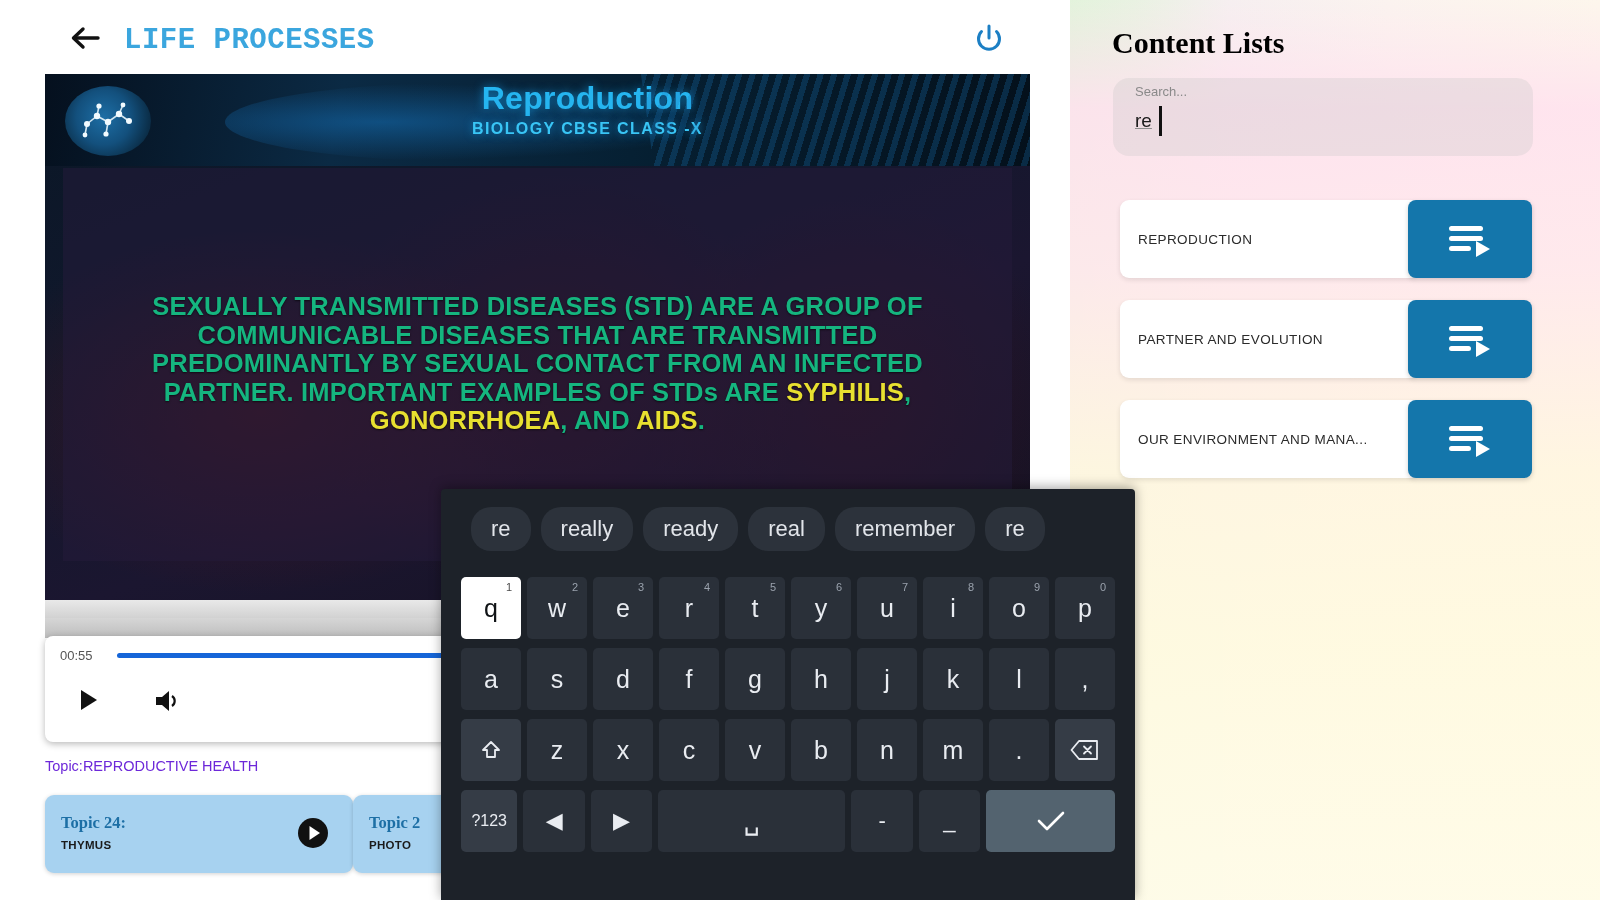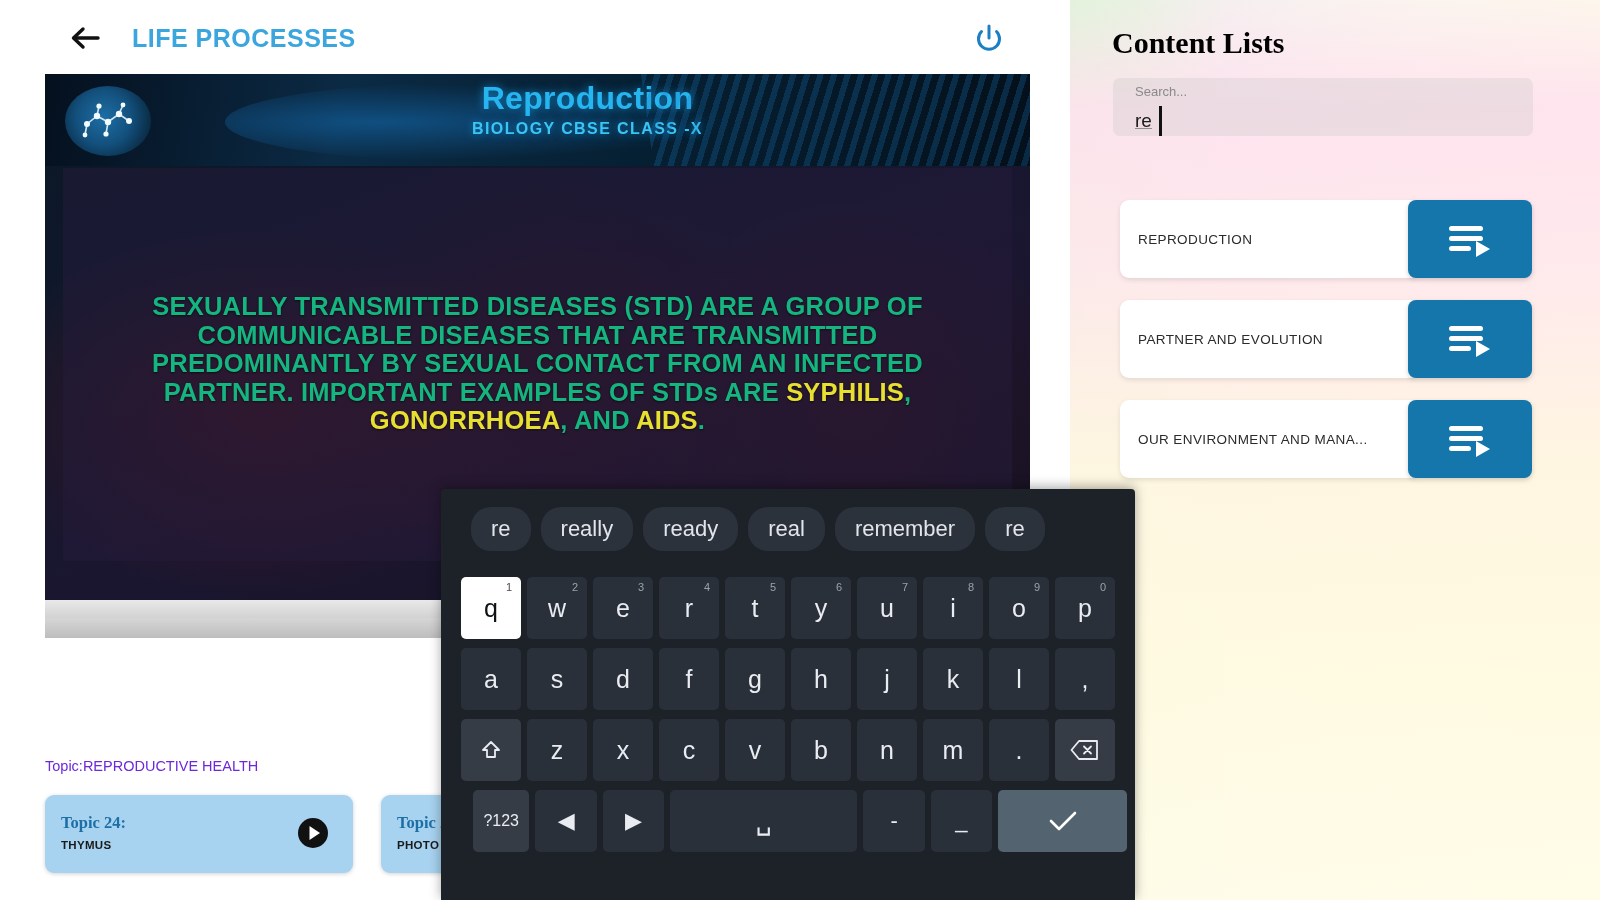--- a/index.html
+++ b/index.html
@@ -19,24 +19,23 @@
   .topbar {
     position: absolute; left: 0; top: 0; width: 1070px; height: 76px;
     display: flex; align-items: center;
   }
   .back-arrow {
     position: absolute; left: 68px; top: 22px;
     width: 36px; height: 32px; cursor: pointer;
   }
   .app-title {
     position: absolute; left: 124px; top: 24px;
-    font-family: Liberation Sans, sans-serif;
-    font-weight: bold; font-size: 25px; letter-spacing: 0.5px;
+    font-family: Liberation Mono, monospace;
+    font-weight: bold; font-size: 29px; letter-spacing: 0.5px;
     color: #3ba6de;
-    margin-left: 8px;
   }
   .power-btn {
     position: absolute; left: 972px; top: 22px;
     width: 34px; height: 34px; cursor: pointer;
   }
 
   
   .video-wrap {
     position: absolute; left: 45px; top: 74px;
     width: 985px; height: 545px;
@@ -130,21 +129,21 @@
   .play-icon { position: absolute; left: 33px; top: 52px; cursor: pointer; }
   .vol-icon  { position: absolute; left: 108px; top: 52px; cursor: pointer; }
 
   
   .topic-label {
     position: absolute; left: 45px; top: 758px;
     font-size: 14.5px; color: #6d28d9;
   }
   .topic-cards {
     position: absolute; left: 45px; top: 795px;
-    display: flex; gap: 28px;
+    display: flex; 
   }
   .topic-card {
     position: relative;
     width: 308px; height: 78px;
     background: #a7d2f0; border-radius: 9px;
     box-shadow: 0 1px 4px rgba(0,0,0,0.18);
     cursor: pointer;
   }
   .tc-title {
     position: absolute; left: 16px; top: 18px;
@@ -171,23 +170,23 @@
       linear-gradient(to right,
         #e3f3dc 0%, #e9f2e2 12%, #f6eff0 30%, #fbf3ef 60%, #fdf6ec 100%);
   }
   .side-title {
     position: absolute; left: 1112px; top: 26px;
     font-family: "Liberation Serif", serif;
     font-weight: bold; font-size: 30px; color: #000000;
   }
   .search-box {
     position: absolute; left: 1113px; top: 78px;
-    width: 420px; height: 58px;
+    width: 420px; height: 78px;
     background: rgba(200,200,200,0.30);
-    border-radius: 7px;
+    border-radius: 16px;
   }
   .search-label {
     position: absolute; left: 22px; top: 6px;
     font-size: 13px; color: #8a8a8a;
   }
   .search-value {
     position: absolute; left: 22px; top: 32px;
     font-size: 19px; color: #1a1a1a;
     text-decoration: underline; text-decoration-color: #8d8d8d;
   }
@@ -236,21 +235,21 @@
   .suggest {
     background: #2c323b; border-radius: 20px;
     padding: 9px 20px;
     color: #e2e5ea; font-size: 22px;
     white-space: nowrap; cursor: pointer;
   }
   .krow { position: absolute; left: 0; width: 100%; display: flex; gap: 6px; padding: 0 20px; }
   .krow.r1 { top: 88px; }
   .krow.r2 { top: 159px; }
   .krow.r3 { top: 230px; }
-  .krow.r4 { top: 301px; margin-left: 12px; }
+  .krow.r4 { top: 301px; }
   .key {
     position: relative; flex: 1; height: 62px;
     background: #2a3039; border-radius: 5px;
     display: flex; align-items: center; justify-content: center;
     color: #e9ecf1; font-size: 25px; cursor: pointer;
   }
   .key.pressed { background: #ffffff; color: #101316; }
   .key .sup {
     position: absolute; top: 4px; right: 9px;
     font-size: 11px; color: #9aa2ad;
@@ -319,20 +318,35 @@
       </div>
 
       <div class="slide-body">
         <div class="slide-text" id="slide-text"><span>SEXUALLY TRANSMITTED DISEASES (STD) ARE A GROUP OF COMMUNICABLE DISEASES THAT ARE TRANSMITTED PREDOMINANTLY BY SEXUAL CONTACT FROM AN INFECTED PARTNER. IMPORTANT EXAMPLES OF STDs ARE </span><span class="hl">SYPHILIS</span><span>, </span><span class="hl">GONORRHOEA</span><span>, AND </span><span class="hl">AIDS</span><span>.</span></div>
       </div>
     </div>
 
     <div class="player-top-strip"></div>
     <div class="player-gray-strip"></div>
 
+    <div class="player">
+      <div class="ptime">00:55</div>
+      <div class="pbar" style="width: 348px;"></div>
+      <div class="play-icon">
+        <svg width="22" height="24" viewBox="0 0 22 24">
+          <path d="M3 2 L19 12 L3 22 Z" fill="#111"></path>
+        </svg>
+      </div>
+      <div class="vol-icon">
+        <svg width="30" height="26" viewBox="0 0 30 26">
+          <path d="M3 9 H9 L16 3 V23 L9 17 H3 Z" fill="#111"></path>
+          <path d="M19 8 a6 6 0 0 1 0 10" fill="none" stroke="#111" stroke-width="2.2"></path>
+        </svg>
+      </div>
+    </div>
 
     <div class="topic-label">Topic:REPRODUCTIVE HEALTH</div>
     <div class="topic-cards" id="topic-cards">
         <div class="topic-card">
           <div class="tc-title">Topic 24:</div>
           <div class="tc-sub">THYMUS</div>
           <div class="tc-play">
             <svg width="32" height="32" viewBox="0 0 32 32">
               <circle cx="16" cy="16" r="15" fill="#111"></circle>
               <path d="M12.5 9 L23 16 L12.5 23 Z" fill="#fff"></path>

